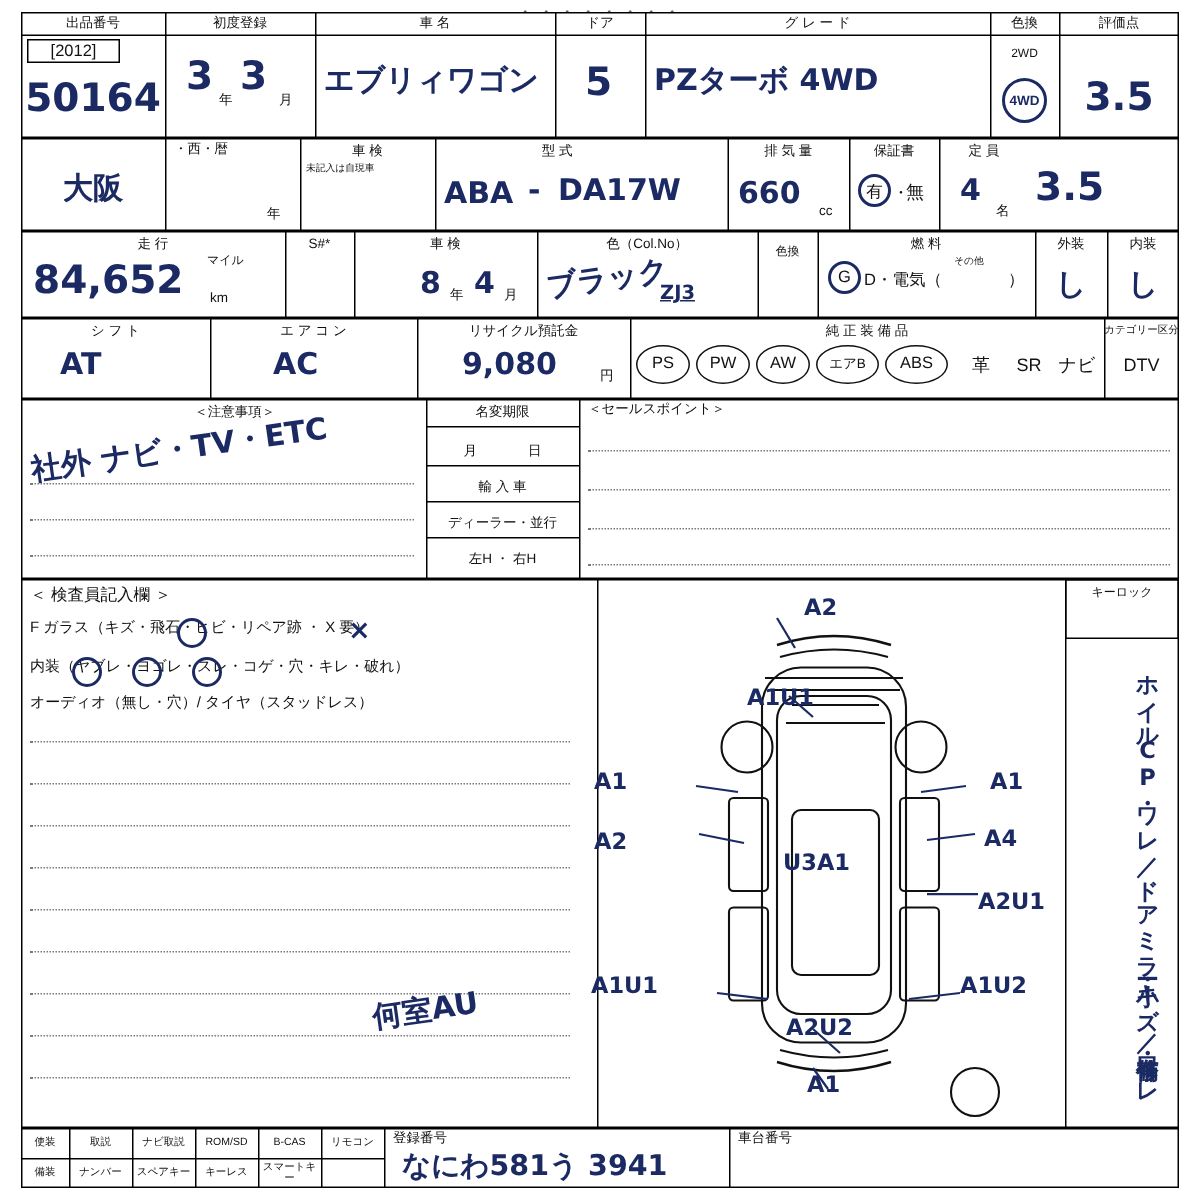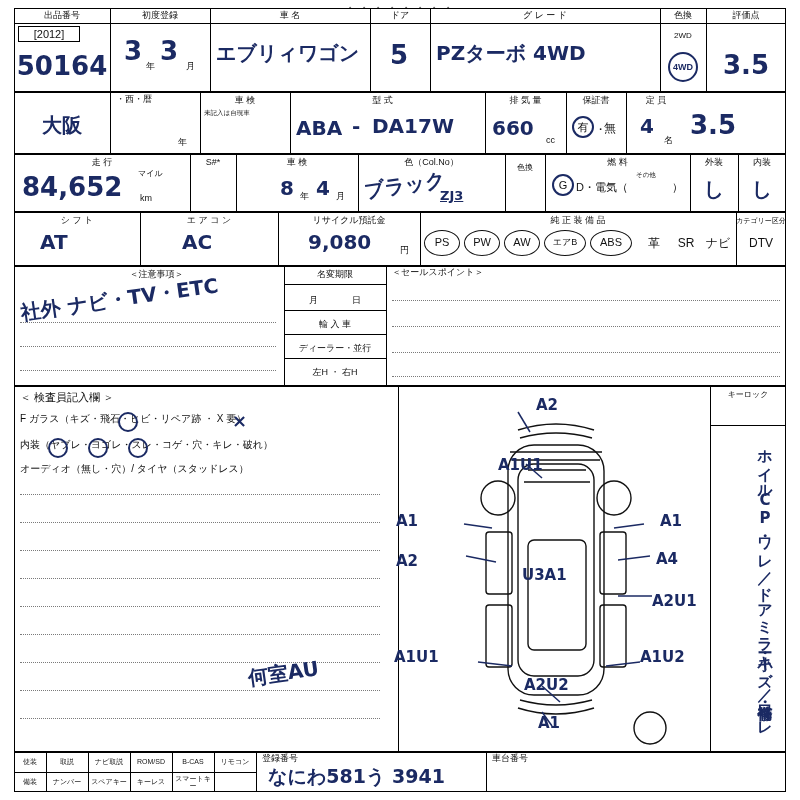--- a/index.html
+++ b/index.html
@@ -69,21 +69,21 @@
   <div class="bx b" style="left:14px;top:92px;width:772px;height:62px;"></div>
   <div class="bx" style="left:110px;top:92px;width:1px;height:62px;background:#000;"></div>
   <div class="bx" style="left:200px;top:92px;width:1px;height:62px;background:#000;"></div>
   <div class="bx" style="left:290px;top:92px;width:1px;height:62px;background:#000;"></div>
   <div class="bx" style="left:485px;top:92px;width:1px;height:62px;background:#000;"></div>
   <div class="bx" style="left:566px;top:92px;width:1px;height:62px;background:#000;"></div>
   <div class="bx" style="left:626px;top:92px;width:1px;height:62px;background:#000;"></div>
 
   <div class="bx lbl" style="left:116px;top:95px;">・西・暦</div>
   <div class="bx lbl ctr" style="left:200px;top:94px;width:90px;height:14px;">車 検</div>
-  <div class="bx lbl ctr" style="left:285px;top:94px;width:195px;height:14px;">型 式</div>
+  <div class="bx lbl ctr" style="left:274px;top:94px;width:195px;height:14px;">型 式</div>
   <div class="bx lbl ctr" style="left:485px;top:94px;width:81px;height:14px;">排 気 量</div>
   <div class="bx lbl ctr" style="left:566px;top:94px;width:60px;height:14px;">保証書</div>
   <div class="bx lbl ctr" style="left:626px;top:94px;width:60px;height:14px;">定 員</div>
 
   <div class="bx lbl tiny" style="left:204px;top:110px;">未記入は自現車</div>
   <div class="bx lbl" style="left:178px;top:138px;">年</div>
 
   <div class="bx hand mid ctr" style="left:16px;top:100px;width:92px;height:50px;">大阪</div>
 
   <div class="bx hand mid" style="left:296px;top:116px;">ABA</div>

